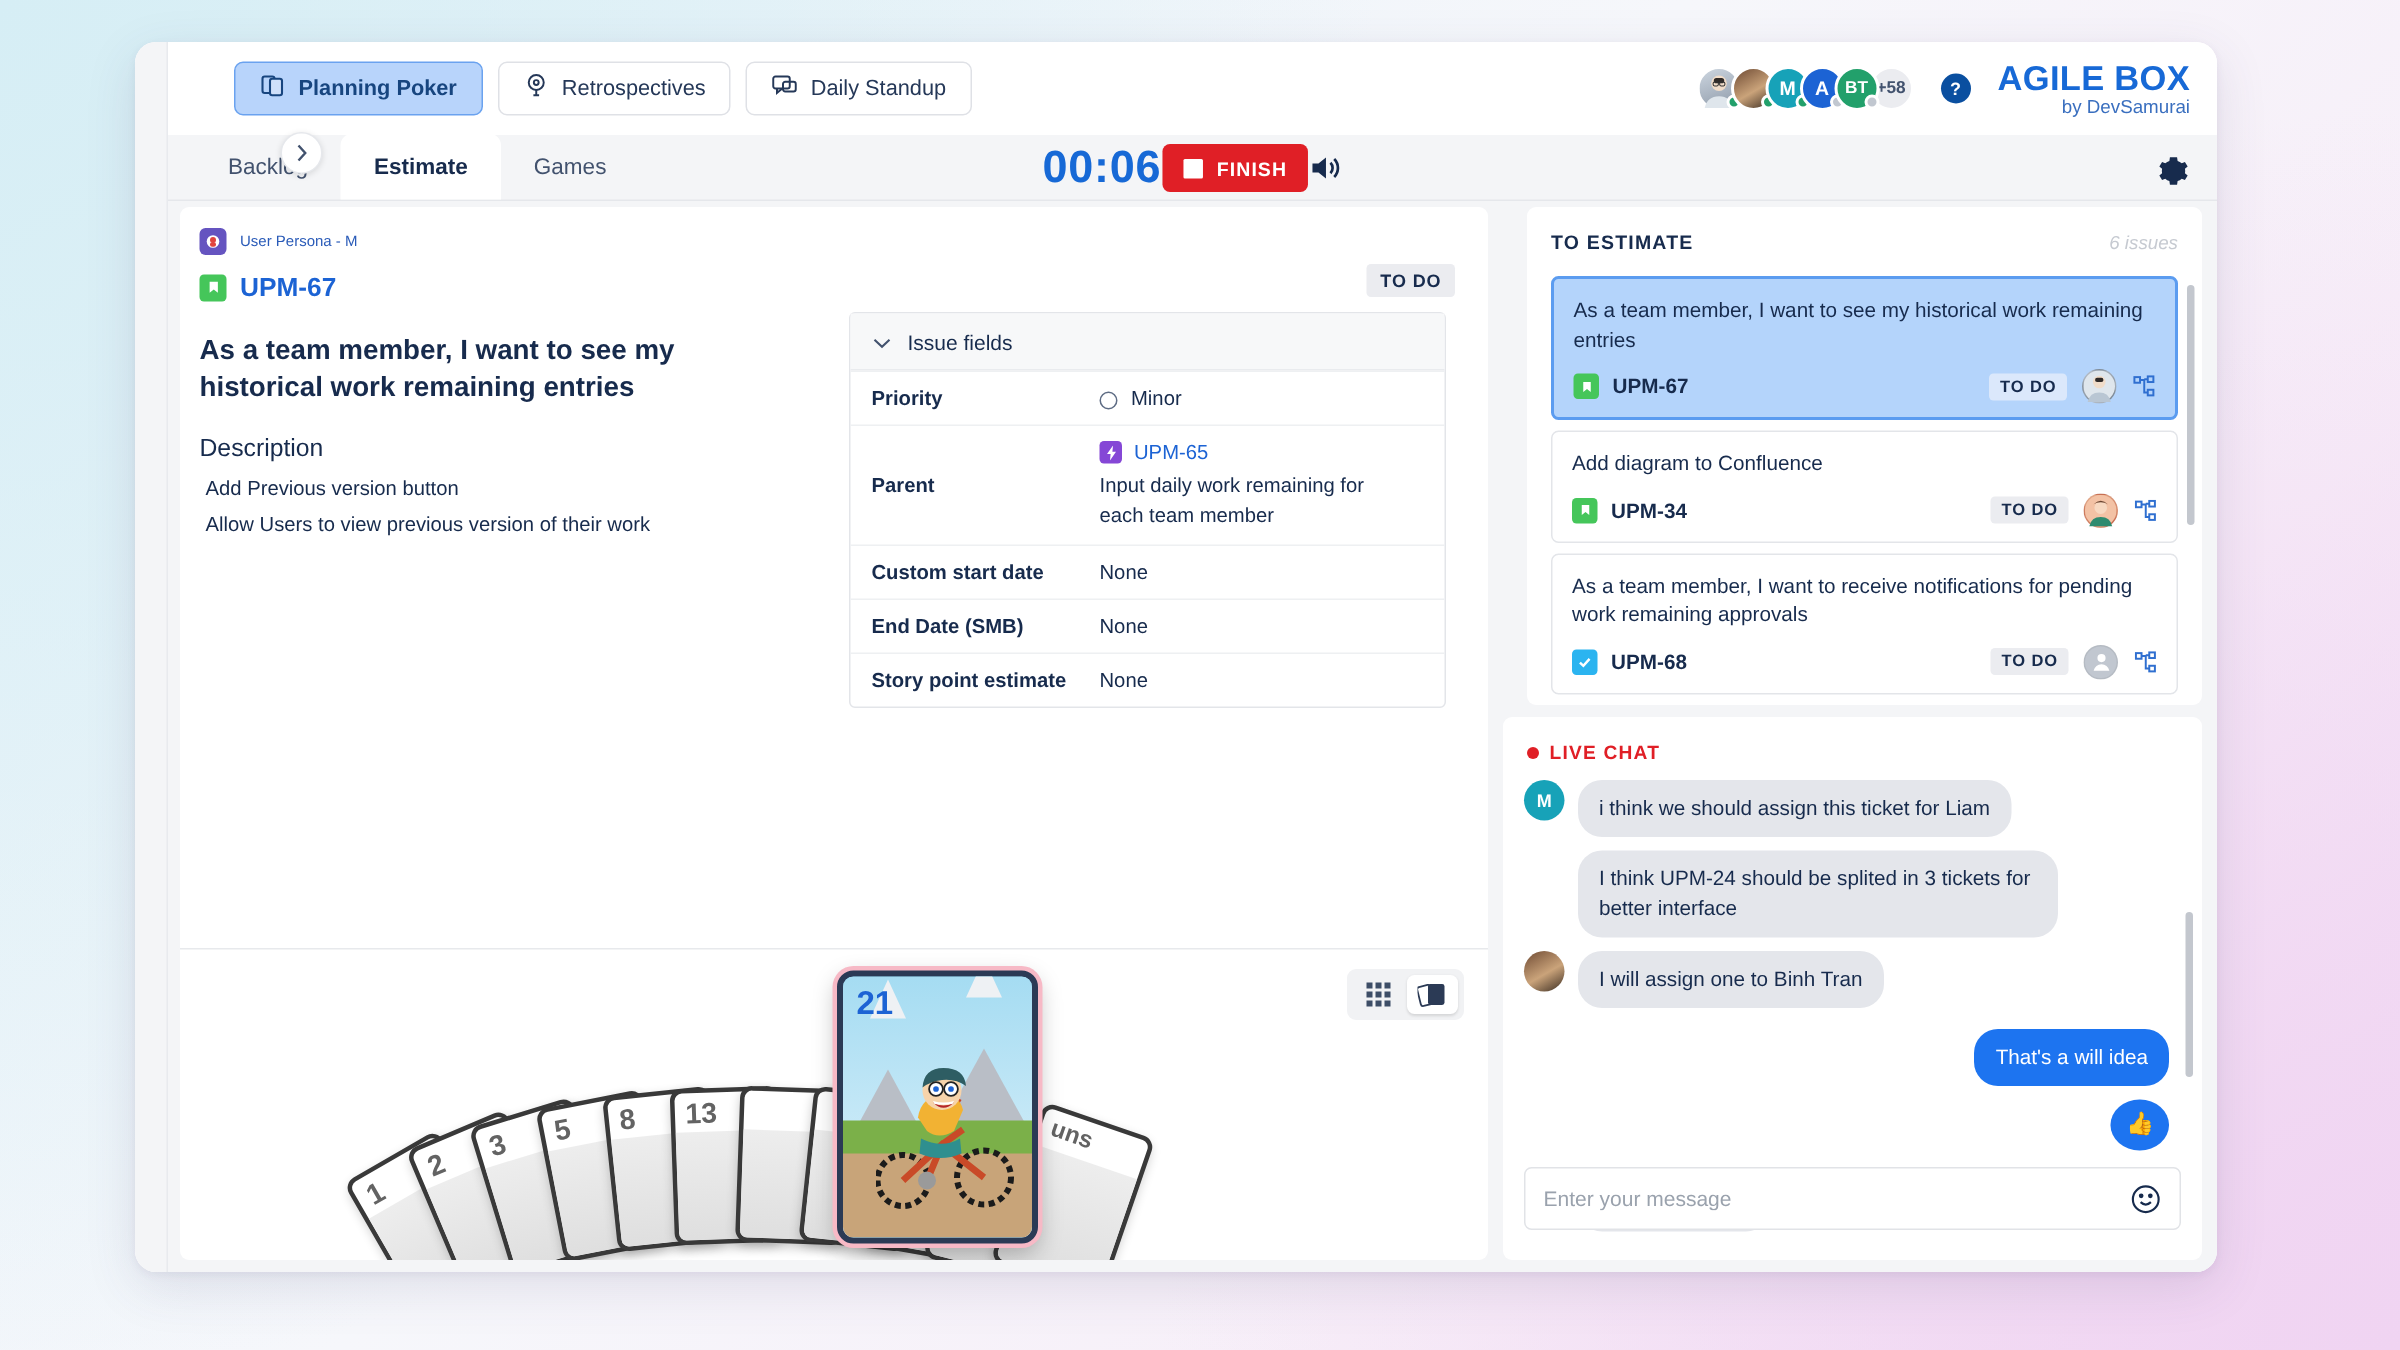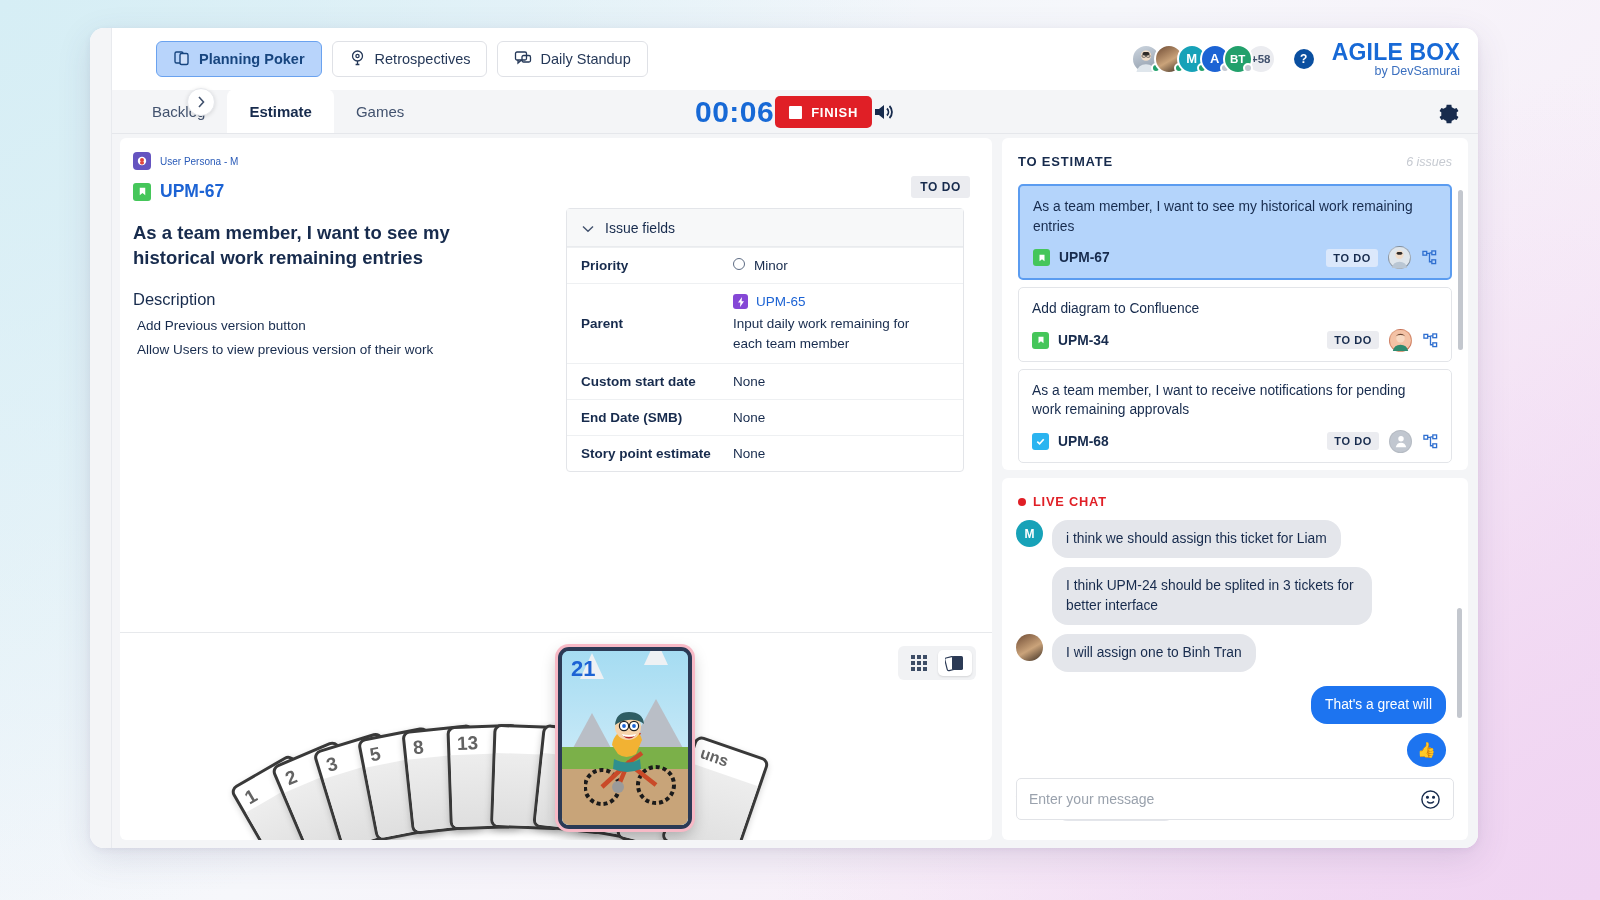--- a/index.html
+++ b/index.html
@@ -161,21 +161,21 @@
   }
   #fields-head {
     height: 38px; background: #f7f8f9; border-bottom: 1px solid #e9ebee;
     display: flex; align-items: center; gap: 11px; padding-left: 15px;
     font-size: 14px; color: #172b4d;
   }
   .frow { display: flex; border-top: 1px solid #eef0f2; padding: 10px 14px; }
   .frow:first-of-type { border-top: none; }
   .flabel { width: 152px; font-size: 13.5px; font-weight: bold; color: #172b4d; }
   .fval { font-size: 13.5px; color: #172b4d; }
-  .prio { display: flex; align-items: flex-start; gap: 9px; }
+  .prio { display: flex; align-items: flex-end; gap: 9px; }
   .prio-ring {
     width: 12px; height: 12px; border-radius: 50%;
     border: 1.6px solid #5e6c84;
   }
   .parent-key { display: flex; align-items: center; gap: 8px; }
   .epic-ico {
     width: 15px; height: 15px; border-radius: 3px; background: #8547d6;
     display: flex; align-items: center; justify-content: center;
     color: #fff; font-size: 10px;
   }
@@ -234,21 +234,21 @@
   #selected-card .grass { position: absolute; left: 0; right: 0; bottom: 52px; height: 26px; background: #7bb049; }
   #selected-card .road { position: absolute; left: 0; right: 0; bottom: 0; height: 56px; background: #c8a479; }
   #selected-card .num {
     position: absolute; left: 9px; top: 5px; font-size: 22px;
     font-weight: bold; color: #1c63d4; z-index: 6;
   }
   .rider { position: absolute; left: 22px; bottom: 14px; width: 92px; height: 110px; z-index: 5; }
 
   
   #estimate-panel {
-    position: absolute; left: 0; right: 0; top: 0; height: 332px;
+    position: absolute; left: 16px; right: 0; top: 0; height: 332px;
     background: #fff; border-radius: 6px; overflow: hidden;
   }
   #est-head {
     display: flex; align-items: baseline; padding: 16px 16px 10px 16px;
   }
   #est-title { font-size: 13px; font-weight: bold; color: #172b4d; letter-spacing: .8px; }
   #est-count { margin-left: auto; font-size: 12.5px; color: #c6cad1; font-style: italic; }
   #est-list { position: absolute; left: 0; right: 0; top: 46px; bottom: 0; padding: 0 16px; }
   .icard {
     border: 1px solid #e3e5e9; border-radius: 5px; background: #fff;
@@ -712,21 +712,21 @@
           </div>
           <div class="msg">
             <span class="mav blank"></span>
             <span class="bub">I think UPM-24 should be splited in 3 tickets for better interface</span>
           </div>
           <div class="msg">
             <span class="mav photo"></span>
             <span class="bub">I will assign one to Binh Tran</span>
           </div>
           <div class="msg me" style="margin-top:14px">
-            <span class="bub blue">That's a great will</span>
+            <span class="bub blue">That's a will idea</span>
           </div>
           <div class="msg me">
             <span class="bub blue emoji">👍</span>
           </div>
           <div class="msg" style="margin-top:16px">
             <span class="mav photo"></span>
             <span class="bub">Great work guys</span>
           </div>
         </div>
 

